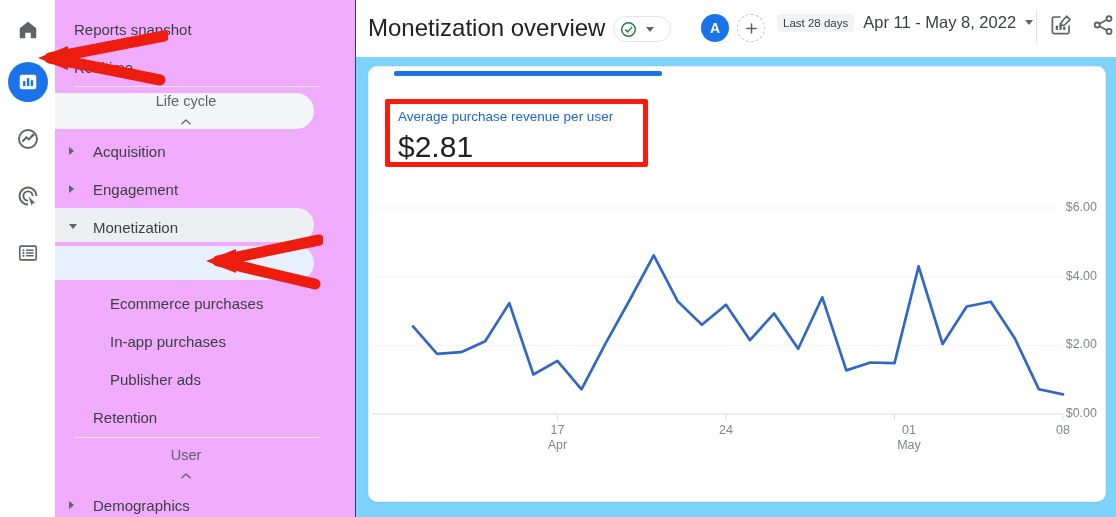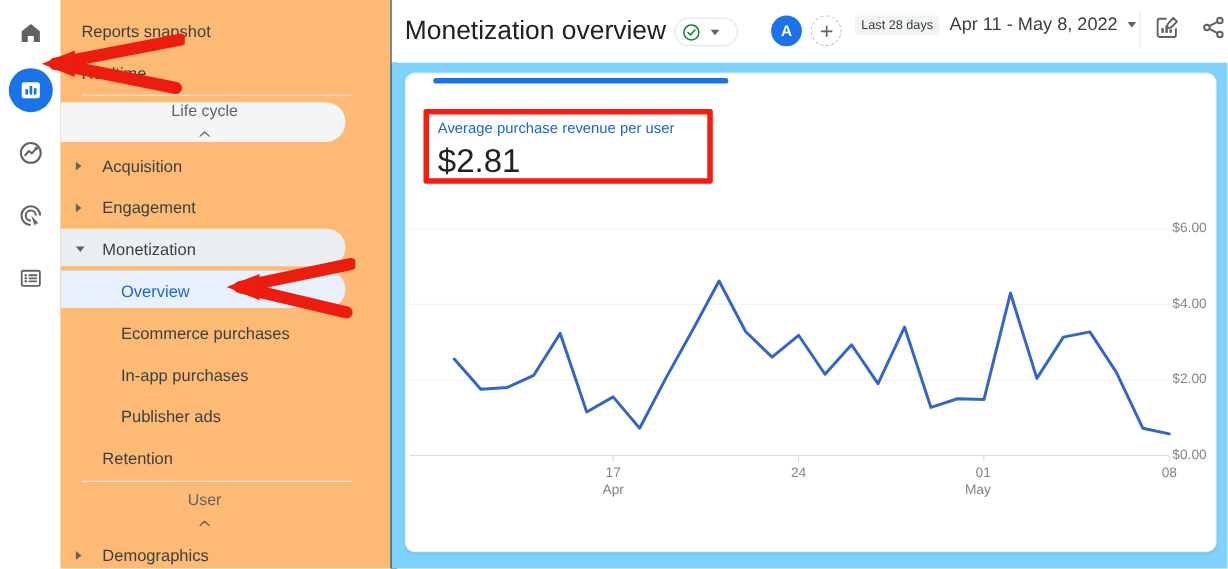--- a/index.html
+++ b/index.html
@@ -23,21 +23,21 @@
     display:flex;align-items:center;justify-content:center;
     border-radius:50%;
     color:#5f6368;
   }
   .rail-item svg{display:block;}
   .rail-item.active{background:#1a73e8;color:#ffffff;}
 
   
   .nav{
     position:absolute;left:55px;top:0;width:300px;height:517px;
-    background:#fdba74;border-right:6px solid #0c4a6e;
+    background:#f0abfc;border-right:1px solid #0c4a6e;
     font-size:14.5px;color:#3c4043;
     overflow:hidden;
   }
   .nav-row{
     position:relative;display:flex;align-items:center;
     height:38px;padding-left:19px;box-sizing:border-box;
     white-space:nowrap;
   }
   .nav-row .lbl{font-size:15px;color:#3c4043;}
   .nav-pill{
@@ -225,23 +225,20 @@
       <span class="lbl">Engagement</span>
     </div>
 
     <div class="nav-pill" style="top:208px;background:#eceff1;"></div>
     <div class="nav-row" style="top:208px;position:absolute;padding-left:38px;">
       <span class="caret-d" style="top:16px;"></span>
       <span class="lbl">Monetization</span>
     </div>
 
     <div class="nav-pill" style="top:246px;background:#e8f0fe;"></div>
-    <div class="nav-row" style="top:246px;position:absolute;padding-left:55px;">
-      <span class="lbl" style="color:#1967d2;">Overview</span>
-    </div>
 
     <div class="nav-row" style="top:284px;position:absolute;padding-left:55px;">
       <span class="lbl">Ecommerce purchases</span>
     </div>
 
     <div class="nav-row" style="top:322px;position:absolute;padding-left:55px;">
       <span class="lbl">In-app purchases</span>
     </div>
 
     <div class="nav-row" style="top:398px;position:absolute;padding-left:38px;">
@@ -344,21 +341,21 @@
 
       <div class="ylabels" id="ylabels">
           <div class="ylab" style="top: 339px;">$0.00</div>
           <div class="ylab" style="top: 270.333px;">$2.00</div>
           <div class="ylab" style="top: 201.667px;">$4.00</div>
           <div class="ylab" style="top: 133px;">$6.00</div>
         </div>
       <div class="ylabels" id="xlabels">
           <div class="xlab" style="left: 188.444px; top: 356px;">17<br>Apr</div>
           <div class="xlab" style="left: 356.963px; top: 356px;">24</div>
-          <div class="xlab" style="left: 520px; top: 356px; text-align: right;">01<br>May</div>
+          <div class="xlab" style="left: 540px; top: 356px;">01<br>May</div>
           <div class="xlab" style="left: 694px; top: 356px;">08</div>
         </div>
     </div>
   </div>
 
   <div class="red-box"></div>
 
   <svg class="arrow" style="left:28px;top:28px;width:140px;height:60px;" viewBox="0 0 140 60">
     <path d="M136 8 L22 30 L132 52" fill="none" stroke="#ec1c0e" stroke-width="11" stroke-linecap="round" stroke-linejoin="round"></path>
     <path d="M10 30 L40 18 L40 42 Z" fill="#ec1c0e"></path>

